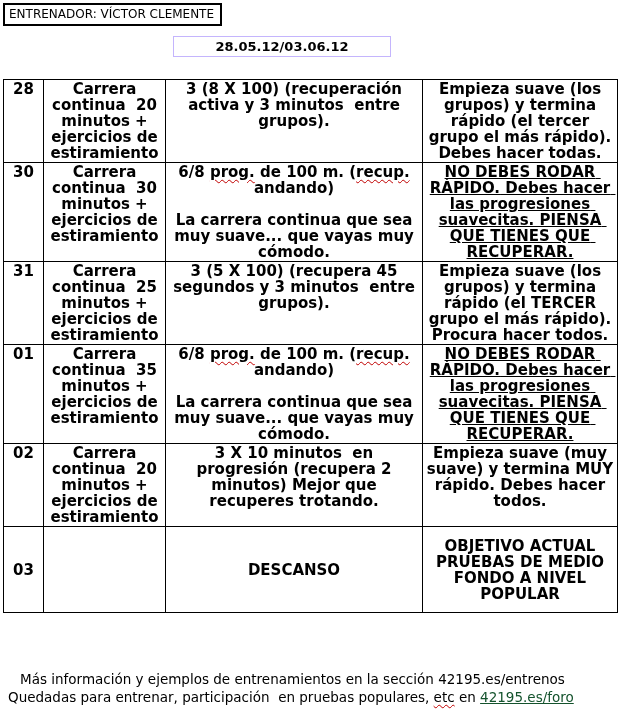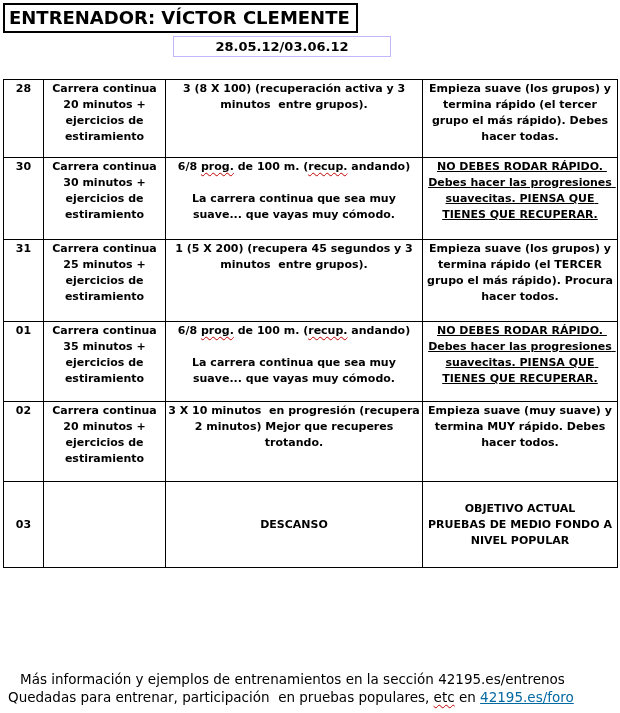--- a/index.html
+++ b/index.html
@@ -9,43 +9,43 @@
     color: #000000;
     font-family: "DejaVu Sans", "Liberation Sans", sans-serif;
     overflow: hidden;
     position: relative;
   }
   
   .trainer-box {
     position: absolute; left: 3px; top: 3px;
     border: 2px solid #000;
     padding: 2px 6px 3px 4px;
-    font-weight: bold;
-    font-size: 18px;
+    font-weight: normal;
+    font-size: 12px;
     white-space: nowrap;
   }
   .date-box {
     position: absolute; left: 173px; top: 36px;
     display: flex;
     border: 1px solid #c4b5fd;
     font-weight: bold;
     font-size: 13px;
     line-height: 19px;
     text-align: center;
   }
   .date-box .cell-period { width: 216px; }
   .date-box .cell-code   { width: 94px; border-left: 1px solid #000; }
 
   
   table.schedule {
     position: absolute; left: 3px; top: 79px;
     width: 614px;
     border-collapse: collapse;
     table-layout: fixed;
-    font-size: 11px;
+    font-size: 15px;
     font-weight: bold;
     line-height: 16px;
   }
   table.schedule td {
     border: 1px solid #000;
     padding: 1px 2px;
     vertical-align: top;
     text-align: center;
     white-space: pre-wrap;
     overflow: hidden;
@@ -80,21 +80,21 @@
     position: absolute; left: 20px; top: 657px;
     font-size: 13.5px;
     white-space: pre-wrap;
     margin-top: 14px;
   }
   .footer-line2 {
     position: absolute; left: 8px; top: 689px;
     font-size: 13.5px;
     white-space: pre-wrap;
   }
-  .seg-link { color: #0369a1; cursor: pointer; }
+  .seg-link { color: #14532d; cursor: pointer; }
 </style>
 </head>
 <body>
 
 <div class="trainer-box">ENTRENADOR: VÍCTOR CLEMENTE</div>
 
 <div class="date-box">
   <div class="cell-period">28.05.12/03.06.12</div>
 </div>
 
@@ -114,21 +114,21 @@
       </tr>
       <tr>
         <td class="c-day">30</td>
         <td class="c-warmup">Carrera continua  30 minutos + ejercicios de estiramiento</td>
         <td class="c-plan"><div><span>6/8 </span><span class="seg-spell">prog.</span><span> de 100 m. (</span><span class="seg-spell">recup.</span><span> andando)</span></div><div class="blank-line"></div><div><span>La carrera continua que sea muy suave... que vayas muy cómodo.</span></div></td>
         <td class="c-notes"><div><span class="seg-iu">NO DEBES RODAR RÁPIDO.</span><span class="seg-u"> Debes hacer las progresiones suavecitas. PIENSA QUE TIENES QUE RECUPERAR.</span></div></td>
       </tr>
       <tr>
         <td class="c-day">31</td>
         <td class="c-warmup">Carrera continua  25 minutos + ejercicios de estiramiento</td>
-        <td class="c-plan"><div><span>1 (5 X 200) (recupera 45 segundos y 3 minutos  entre grupos).</span></div></td>
+        <td class="c-plan"><div><span>3 (5 X 100) (recupera 45 segundos y 3 minutos  entre grupos).</span></div></td>
         <td class="c-notes"><div><span>Empieza suave (los grupos) y termina rápido (el TERCER grupo el más rápido). Procura hacer todos.</span></div></td>
       </tr>
       <tr>
         <td class="c-day">01</td>
         <td class="c-warmup">Carrera continua  35 minutos + ejercicios de estiramiento</td>
         <td class="c-plan"><div><span>6/8 </span><span class="seg-spell">prog.</span><span> de 100 m. (</span><span class="seg-spell">recup.</span><span> andando)</span></div><div class="blank-line"></div><div><span>La carrera continua que sea muy suave... que vayas muy cómodo.</span></div></td>
         <td class="c-notes"><div><span class="seg-iu">NO DEBES RODAR RÁPIDO.</span><span class="seg-u"> Debes hacer las progresiones suavecitas. PIENSA QUE TIENES QUE RECUPERAR.</span></div></td>
       </tr>
       <tr>
         <td class="c-day">02</td>

